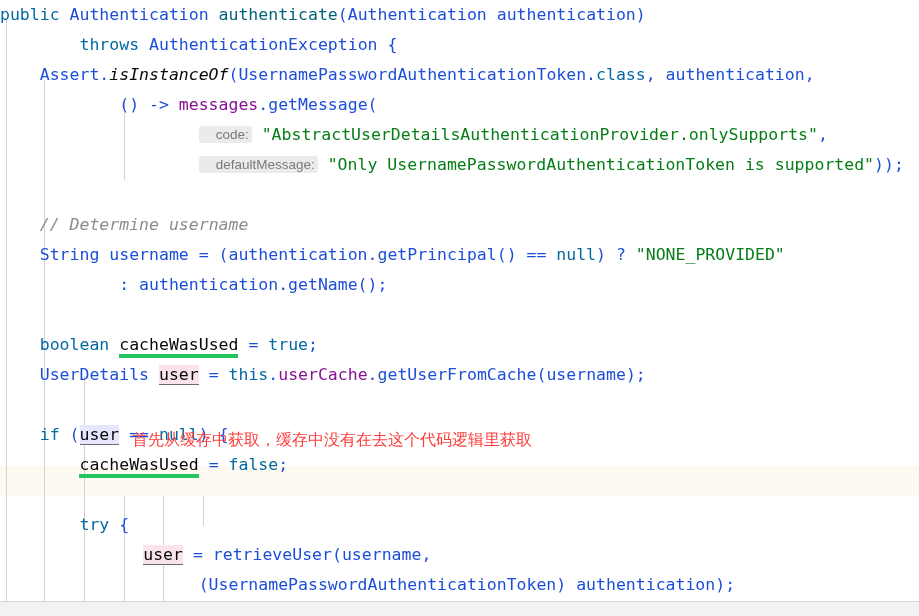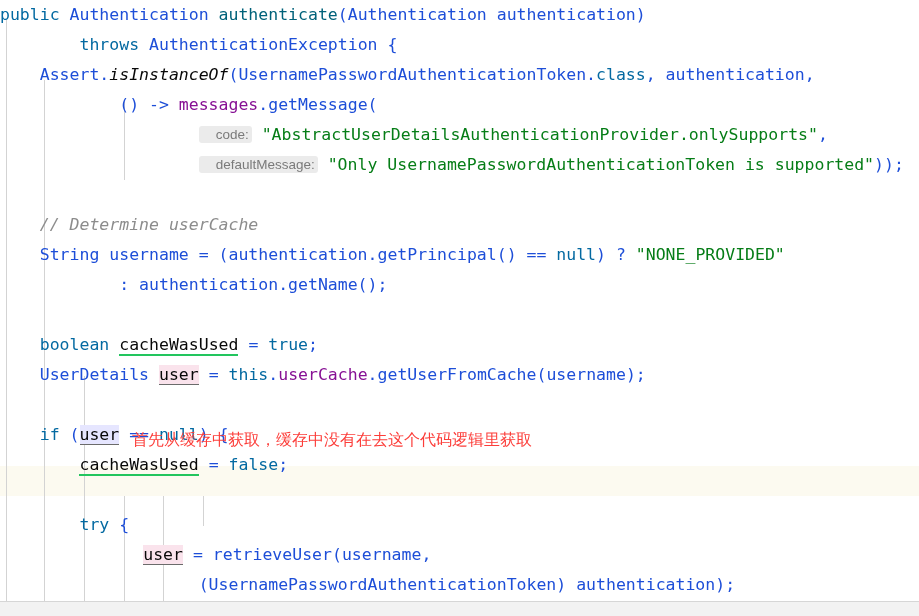--- a/index.html
+++ b/index.html
@@ -81,21 +81,21 @@
   
   .hl-write {
     background: #fae3ec;
     border-bottom: 1px solid #6b6b6b;
   }
   .hl-read {
     background: #e6e6ff;
     border-bottom: 1px solid #6b6b6b;
   }
   .underline-ident {
-    border-bottom: 2px solid #22c55e;
+    border-bottom: 4px solid #22c55e;
   }
 
   
   .annotation {
     position: absolute;
     color: #fc3d39;
     font-family: "DejaVu Sans", "Liberation Sans", sans-serif;
     font-size: 16px;
     white-space: nowrap;
     z-index: 6;
@@ -144,21 +144,21 @@
     </div>
 
   <div class="code-layer" id="code-layer">
       <div class="line" style="top: 0px; position: absolute; left: 0px; width: 919px;"><span class="kw">public</span><span class="plain"> Authentication </span><span class="fn-decl">authenticate</span><span class="plain">(Authentication authentication)</span></div>
       <div class="line" style="top: 30px; position: absolute; left: 0px; width: 919px;"><span class="plain">        </span><span class="kw">throws</span><span class="plain"> AuthenticationException {</span></div>
       <div class="line" style="top: 60px; position: absolute; left: 0px; width: 919px;"><span class="plain">    Assert.</span><span class="static">isInstanceOf</span><span class="plain">(UsernamePasswordAuthenticationToken.</span><span class="kw">class</span><span class="plain">, authentication,</span></div>
       <div class="line" style="top: 90px; position: absolute; left: 0px; width: 919px;"><span class="plain">            () -&gt; </span><span class="field">messages</span><span class="plain">.getMessage(</span></div>
       <div class="line" style="top: 120px; position: absolute; left: 0px; width: 919px;"><span class="plain">                    </span><span class="hint">code:</span><span class="plain"> </span><span class="str">"AbstractUserDetailsAuthenticationProvider.onlySupports"</span><span class="plain">,</span></div>
       <div class="line" style="top: 150px; position: absolute; left: 0px; width: 919px;"><span class="plain">                    </span><span class="hint">defaultMessage:</span><span class="plain"> </span><span class="str">"Only UsernamePasswordAuthenticationToken is supported"</span><span class="plain">));</span></div>
       <div class="line" style="top: 180px; position: absolute; left: 0px; width: 919px;"></div>
-      <div class="line" style="top: 210px; position: absolute; left: 0px; width: 919px;"><span class="plain">    </span><span class="cmt">// Determine userCache</span></div>
+      <div class="line" style="top: 210px; position: absolute; left: 0px; width: 919px;"><span class="plain">    </span><span class="cmt">// Determine username</span></div>
       <div class="line" style="top: 240px; position: absolute; left: 0px; width: 919px;"><span class="plain">    String username = (authentication.getPrincipal() == </span><span class="kw">null</span><span class="plain">) ? </span><span class="str">"NONE_PROVIDED"</span></div>
       <div class="line" style="top: 270px; position: absolute; left: 0px; width: 919px;"><span class="plain">            : authentication.getName();</span></div>
       <div class="line" style="top: 300px; position: absolute; left: 0px; width: 919px;"></div>
       <div class="line" style="top: 330px; position: absolute; left: 0px; width: 919px;"><span class="plain">    </span><span class="kw">boolean</span><span class="plain"> </span><span class="underline-ident">cacheWasUsed</span><span class="plain"> = </span><span class="kw">true</span><span class="plain">;</span></div>
       <div class="line" style="top: 360px; position: absolute; left: 0px; width: 919px;"><span class="plain">    UserDetails </span><span class="hl-write">user</span><span class="plain"> = </span><span class="kw">this</span><span class="plain">.</span><span class="field">userCache</span><span class="plain">.getUserFromCache(username);</span></div>
       <div class="line" style="top: 390px; position: absolute; left: 0px; width: 919px;"></div>
       <div class="line" style="top: 420px; position: absolute; left: 0px; width: 919px;"><span class="plain">    </span><span class="kw">if</span><span class="plain"> (</span><span class="hl-read">user</span><span class="plain"> == </span><span class="kw">null</span><span class="plain">) {</span></div>
       <div class="line" style="top: 450px; position: absolute; left: 0px; width: 919px;"><span class="plain">        </span><span class="underline-ident">cacheWasUsed</span><span class="plain"> = </span><span class="kw">false</span><span class="plain">;</span></div>
       <div class="line" style="top: 480px; position: absolute; left: 0px; width: 919px;"></div>
       <div class="line" style="top: 510px; position: absolute; left: 0px; width: 793px;"><span class="plain">        </span><span class="kw">try</span><span class="plain"> {</span></div>

